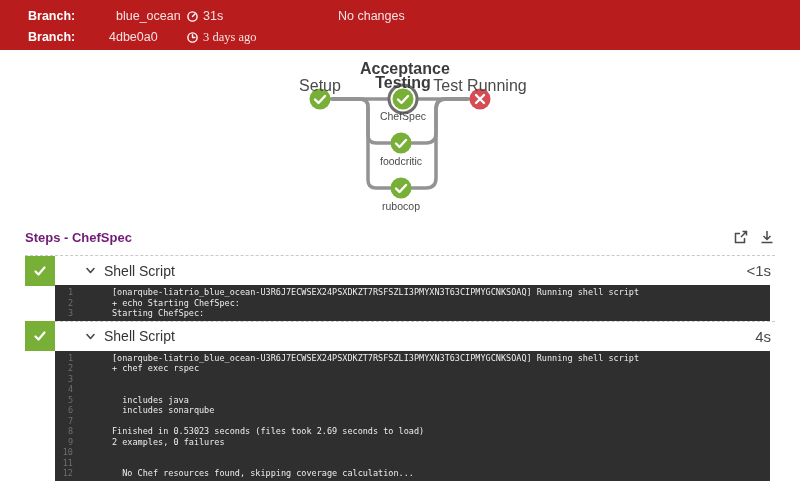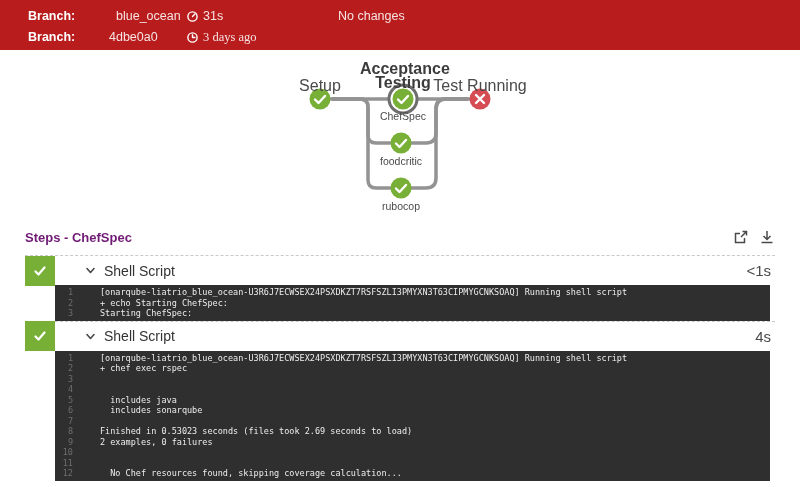--- a/index.html
+++ b/index.html
@@ -33,21 +33,21 @@
   .status-sq { width:30px; height:30px; flex:none; background:#78b037; display:flex;
                align-items:center; justify-content:center; }
   .chev { margin-left:30px; width:11px; height:11px; flex:none; }
   .step-label { margin-left:8px; font-size:14px; color:#333; }
   .step-duration { margin-left:auto; font-size:15px; color:#4a4a4a; padding-right:4px; }
 
   .console { margin-left:30px; width:715px; background:#2f2f2f; padding:2px 0 2px 0;
              font-family:"DejaVu Sans Mono", monospace; font-size:8.5px; line-height:10.5px; }
   .console-line { display:flex; white-space:pre; }
   .ln { width:18px; flex:none; text-align:right; color:#6e6e6e; user-select:none; }
-  .lt { padding-left:27px; color:#ededed; white-space:pre; }
+  .lt { padding-left:39px; color:#ededed; white-space:pre; }
 </style>
 </head>
 <body>
 
 <div id="app">
 
   <div class="banner">
     <span class="blab" style="left:28px; top:9px;">Branch:</span>
     <span style="left:68px; top:9px;margin-left:48px;">blue_ocean</span>
     <span class="blab" style="left:28px; top:30px;">Branch:</span>

